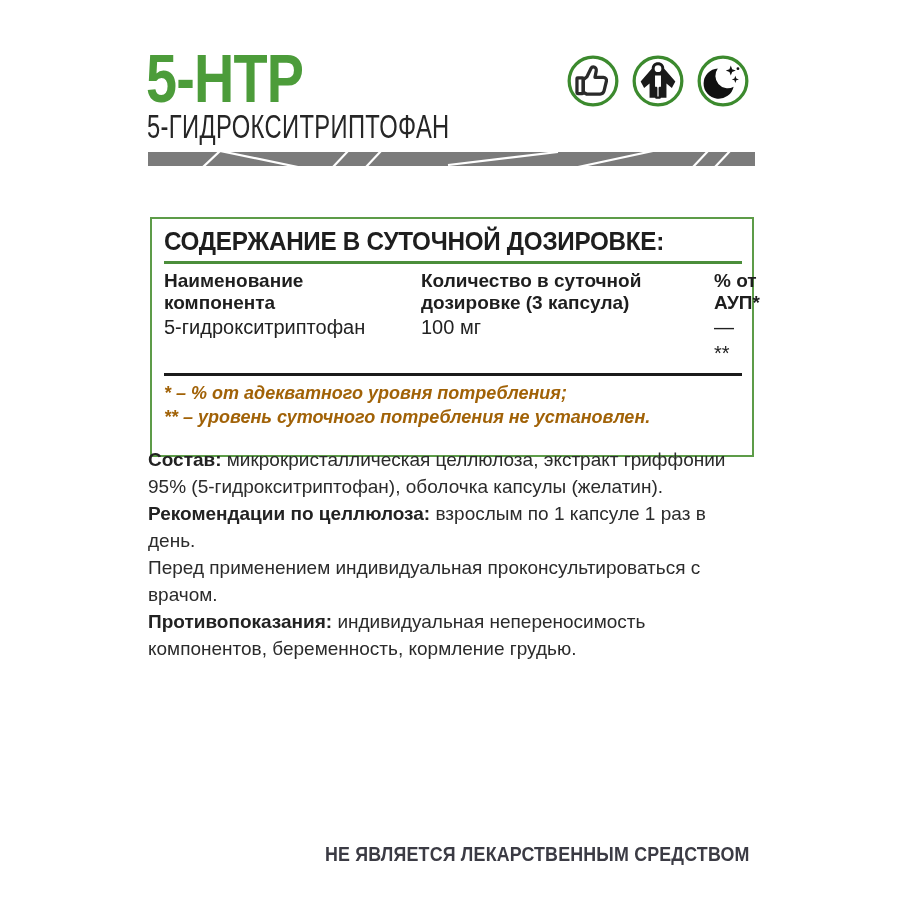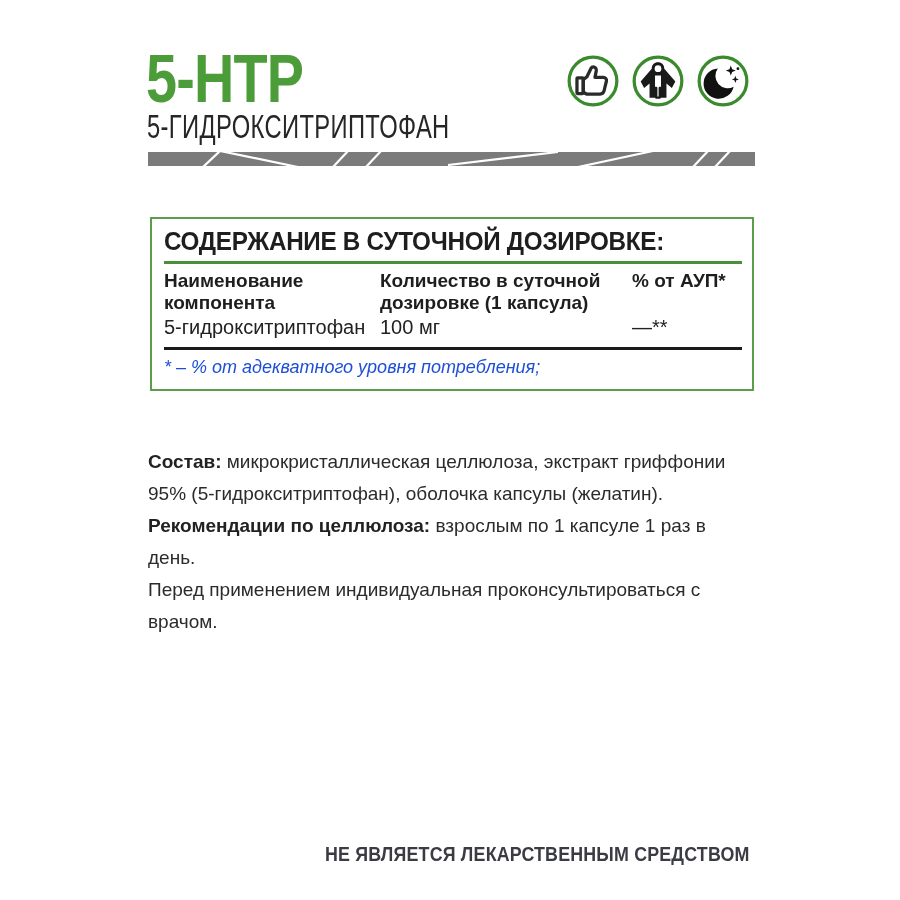--- a/index.html
+++ b/index.html
@@ -17,33 +17,33 @@
     color:#262626;transform:scaleX(0.72);transform-origin:left top;white-space:nowrap;letter-spacing:0.5px;
   }
   
   .benefit-icons{position:absolute;left:567px;top:55px;display:flex;gap:13px;}
   .benefit-icon{width:52px;height:52px;display:block;}
   
   .ribbon{position:absolute;left:148px;top:152px;width:607px;height:14px;}
   
   .dose-table{
     position:absolute;left:150px;top:217px;width:578px;
-    border:2px solid #5d9c48;padding:6px 10px 10px 12px;background:#fff;
+    border:2px solid #5d9c48;padding:6px 10px 26px 12px;background:#fff;
   }
   .dose-title{font-size:25px;font-weight:bold;color:#1e1e1e;letter-spacing:-0.3px;
     padding:2px 0 5px 0;white-space:nowrap;transform:scaleX(0.97);transform-origin:left top;}
   .rule-green{height:3px;background:#4b8e3b;margin:0 0 6px 0;}
   .rule-black{height:3px;background:#1b1b1b;margin:7px 0 5px 0;}
-  .dose-grid{display:grid;grid-template-columns:216px 252px 1fr;column-gap:0;}
+  .dose-grid{display:grid;grid-template-columns:216px 252px 1fr;column-gap:0;gap:41px;}
   .dose-head{font-size:19px;font-weight:bold;line-height:22px;color:#1e1e1e;}
   .dose-cell{font-size:20px;line-height:26px;color:#222;}
   .cell-center{}
-  .footnote{font-size:18px;font-style:italic;line-height:24px;color:#1d4ed8;}
+  .footnote{font-size:18px;font-style:italic;line-height:24px;color:#a16207;font-weight:bold;}
   
-  .info-block{position:absolute;left:148px;top:446px;width:600px;font-size:19px;line-height:32px;color:#2b2b2b;}
+  .info-block{position:absolute;left:148px;top:446px;width:600px;font-size:19px;line-height:27px;color:#2b2b2b;}
   .info-block p{margin:0;}
   .info-label{font-weight:bold;color:#222;}
   
   .disclaimer{
     position:absolute;right:150px;top:842px;font-size:21px;font-weight:bold;color:#3b3b44;
     white-space:nowrap;transform:scaleX(0.85);transform-origin:right top;letter-spacing:0.2px;
   }
   .ic-stroke{stroke:#2a2a2a;fill:none;stroke-width:1.5;stroke-linejoin:round;stroke-linecap:round;}
 </style>
 </head>
@@ -95,33 +95,35 @@
         <line x1="567" y1="15" x2="582" y2="-1"></line>
       </g>
     </svg>
   </div>
 
   <div class="dose-table">
     <div class="dose-title">СОДЕРЖАНИЕ В СУТОЧНОЙ ДОЗИРОВКЕ:</div>
     <div class="rule-green"></div>
     <div class="dose-grid">
       <div class="dose-head">Наименование компонента</div>
-      <div class="dose-head">Количество в суточной дозировке (1 капсула)</div>
+      <div class="dose-head">Количество в суточной дозировке (3 капсула)</div>
       <div class="dose-head cell-center">% от АУП*</div>
     </div>
     <div class="dose-grid">
       <div class="dose-cell">5-гидрокситриптофан</div>
       <div class="dose-cell cell-center">100 мг</div>
       <div class="dose-cell cell-center">—**</div>
     </div>
     <div class="rule-black"></div>
     <div class="footnote">* – % от адекватного уровня потребления;</div>
+    <div class="footnote">** – уровень суточного потребления не установлен.</div>
   </div>
 
   <div class="info-block">
     <p><span class="info-label">Состав:</span><span> микрокристаллическая целлюлоза, экстракт гриффонии 95% (5-гидрокситриптофан), оболочка капсулы (желатин).</span></p>
     <p><span class="info-label">Рекомендации по целлюлоза:</span><span> взрослым по 1 капсуле 1 раз в день.</span></p>
     <p>Перед применением индивидуальная проконсультироваться с врачом.</p>
+    <p><span class="info-label">Противопоказания:</span><span> индивидуальная непереносимость компонентов, беременность, кормление грудью.</span></p>
   </div>
 
   <div class="disclaimer">НЕ ЯВЛЯЕТСЯ ЛЕКАРСТВЕННЫМ СРЕДСТВОМ</div>
 
 </div>
 
 </body></html>

